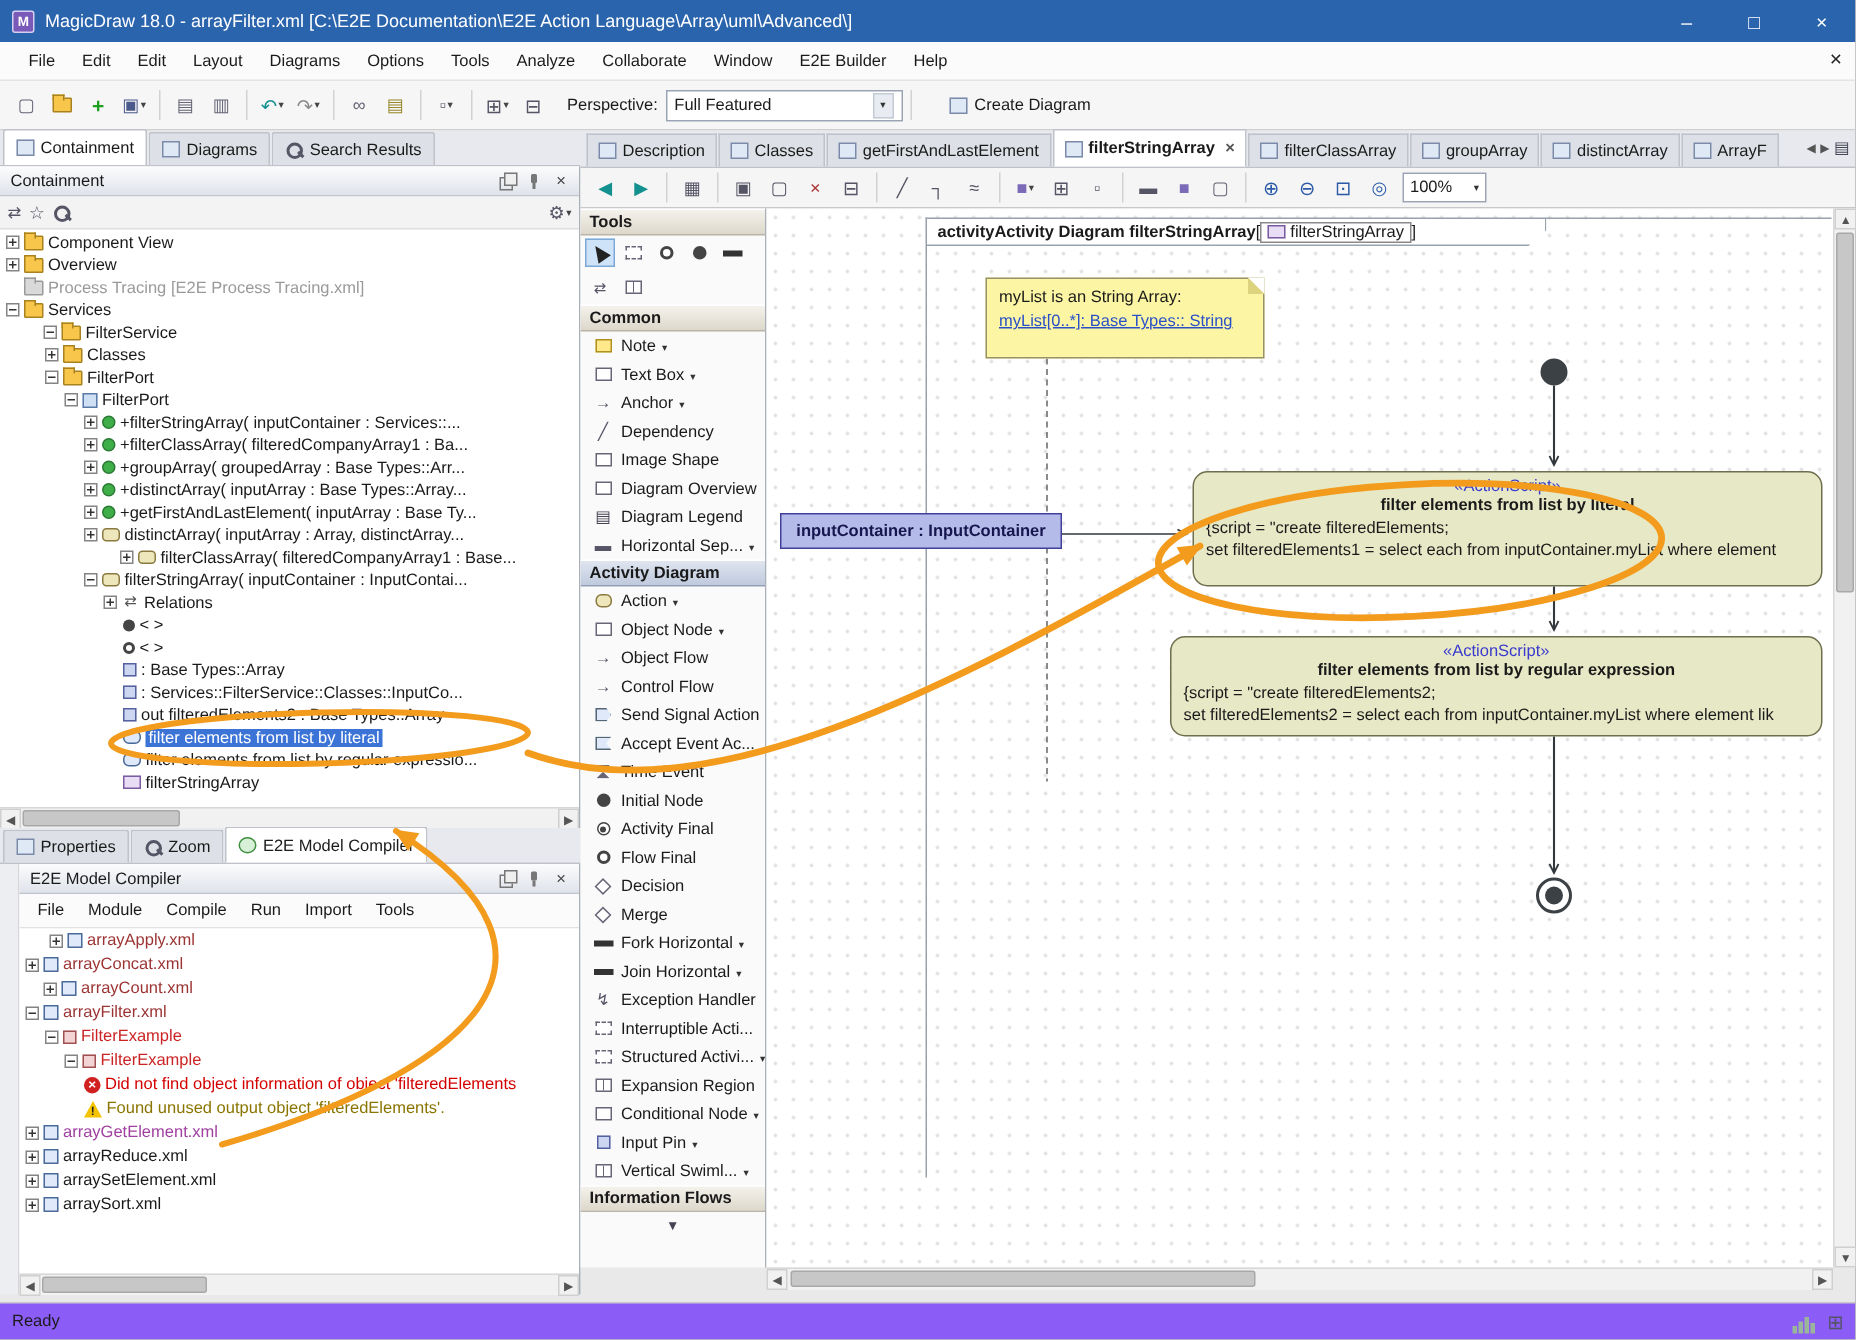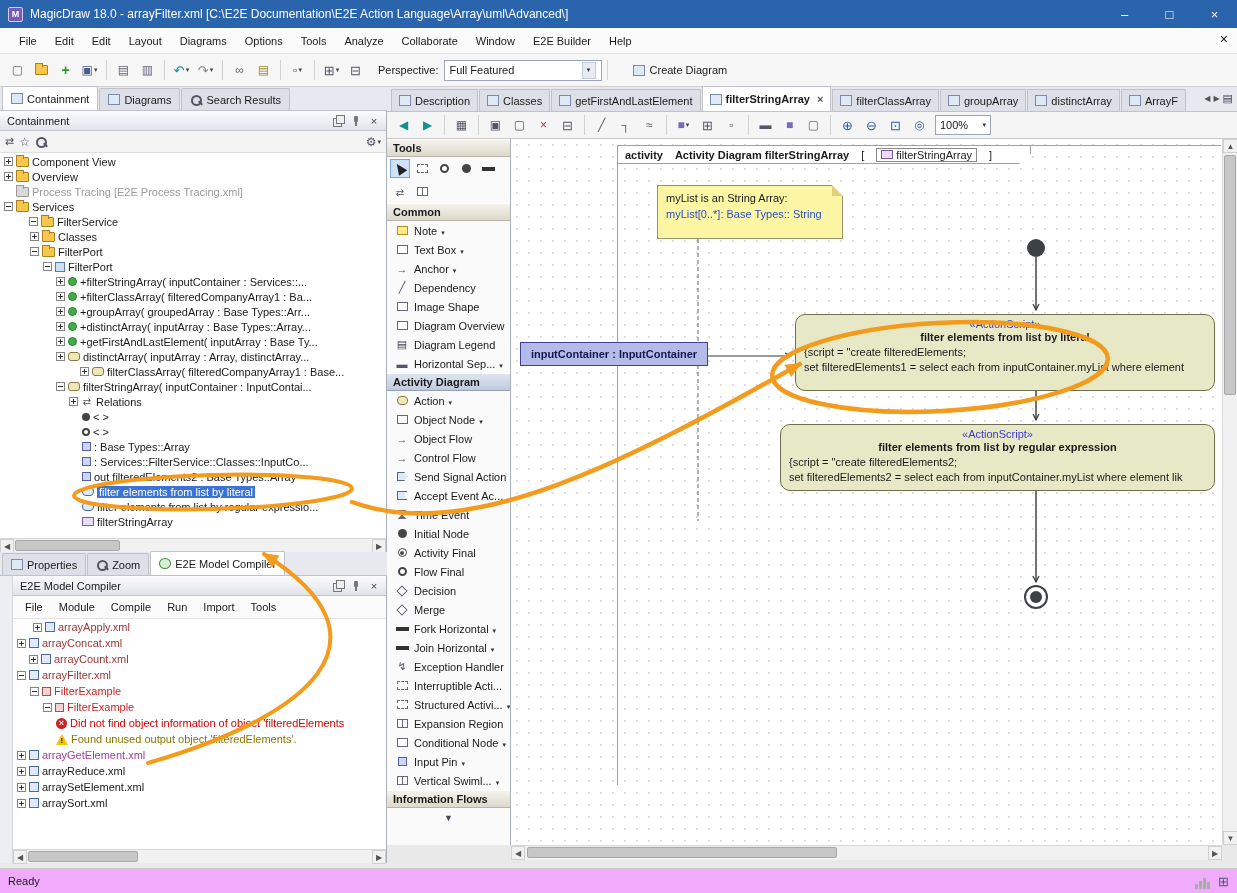--- a/index.html
+++ b/index.html
@@ -178,38 +178,38 @@
 .dtab.active{background:#fff;height:25px;font-weight:bold}
 .dtab .x{font-size:11px;color:#555;margin-left:3px}
 .dtab-ctrl{position:absolute;right:4px;top:5px;display:flex;gap:3px}
 .dtoolbar{position:absolute;left:387px;top:112px;width:850px;height:27px;background:#f5f5f5;border-bottom:1px solid #c8c8c8;display:flex;align-items:center;padding-left:5px;gap:1px}
 .zoom-select{width:56px;height:20px;border:1px solid #9aa4b5;background:#fff;display:flex;align-items:center;justify-content:space-between;padding:0 4px;margin-left:3px}
 
 
 .canvas{position:absolute;left:511px;top:139px;width:711px;height:706px;background:#fff;background-image:radial-gradient(#dedede 1px,transparent 1.2px);background-size:12px 12px;overflow:hidden}
 .frame-top{position:absolute;left:106px;top:6px;width:604px;height:1px;background:#98a2ac}
 .frame-left{position:absolute;left:106px;top:6px;width:1px;height:640px;background:#98a2ac}
-.frame-head{position:absolute;left:106px;top:6px;width:414px;height:19px;background:#fff;border:1px solid #98a2ac;clip-path:polygon(0 0,100% 0,100% 45%,calc(100% - 12px) 100%,0 100%);display:flex;align-items:center;gap:12px;padding:0 18px 0 7px;white-space:nowrap}
+.frame-head{position:absolute;left:106px;top:6px;width:414px;height:19px;background:#fff;border:1px solid #98a2ac;clip-path:polygon(0 0,100% 0,100% 45%,calc(100% - 12px) 100%,0 100%);display:flex;align-items:center;gap:0;padding:0 18px 0 7px;white-space:nowrap}
 .frame-head b{font-weight:bold}
 .chip{display:inline-flex;align-items:center;gap:3px;border:1px solid #8a8a8a;background:#fff;padding:0 4px;height:14px}
 .dnote{position:absolute;left:146px;top:46px;width:186px;height:54px;background:#fcf6a4;border:1px solid #98926a;padding:6px 8px;z-index:2}
 .dnote::after{content:"";position:absolute;top:-1px;right:-1px;border-top:11px solid #fff;border-left:11px solid #ddd27e}
-.dnote .l2{color:#2a50c8;margin-top:4px}
+.dnote .l2{color:#2a50c8;text-decoration:underline;margin-top:4px}
 .objnode{position:absolute;left:9px;top:203px;width:188px;height:24px;background:#b5bbe9;border:1px solid #40409a;display:flex;align-items:center;justify-content:center;font-weight:bold;color:#16164e;z-index:2}
 .action{position:absolute;background:#e7e8c6;border:1px solid #6f6f4e;border-radius:10px;overflow:hidden;z-index:2}
 .action .st{color:#3a3ace;text-align:center;padding-top:3px}
 .action .nm{font-weight:bold;text-align:center;padding-top:1px}
 .action .sc{padding:3px 8px 0;white-space:nowrap}
 .initial{position:absolute;left:516px;top:100px;width:18px;height:18px;border-radius:50%;background:#3c4146;z-index:2}
 .final{position:absolute;left:513px;top:446px;width:24px;height:24px;border-radius:50%;border:2px solid #3c4146;background:#fff;display:flex;align-items:center;justify-content:center;z-index:2}
 .final::after{content:"";width:12px;height:12px;border-radius:50%;background:#3c4146}
 .edges{position:absolute;inset:0;z-index:1}
 
 
-.statusbar{position:absolute;left:0;top:868px;width:1237px;height:25px;background:#f0abfc;border-top:1px solid #c8c8c8;display:flex;align-items:center;padding:0 8px}
+.statusbar{position:absolute;left:0;top:868px;width:1237px;height:25px;background:#8b5cf6;border-top:1px solid #c8c8c8;display:flex;align-items:center;padding:0 8px}
 .status-icons{margin-left:auto;display:flex;gap:8px;align-items:flex-end}
 .membars{display:flex;gap:1px;align-items:flex-end}
 .membars i{display:block;width:3px;background:#9ab59a}
 .orange{position:absolute;inset:0;z-index:100;pointer-events:none}
 </style>
 </head>
 <body>
 
 <div class="app">
 

